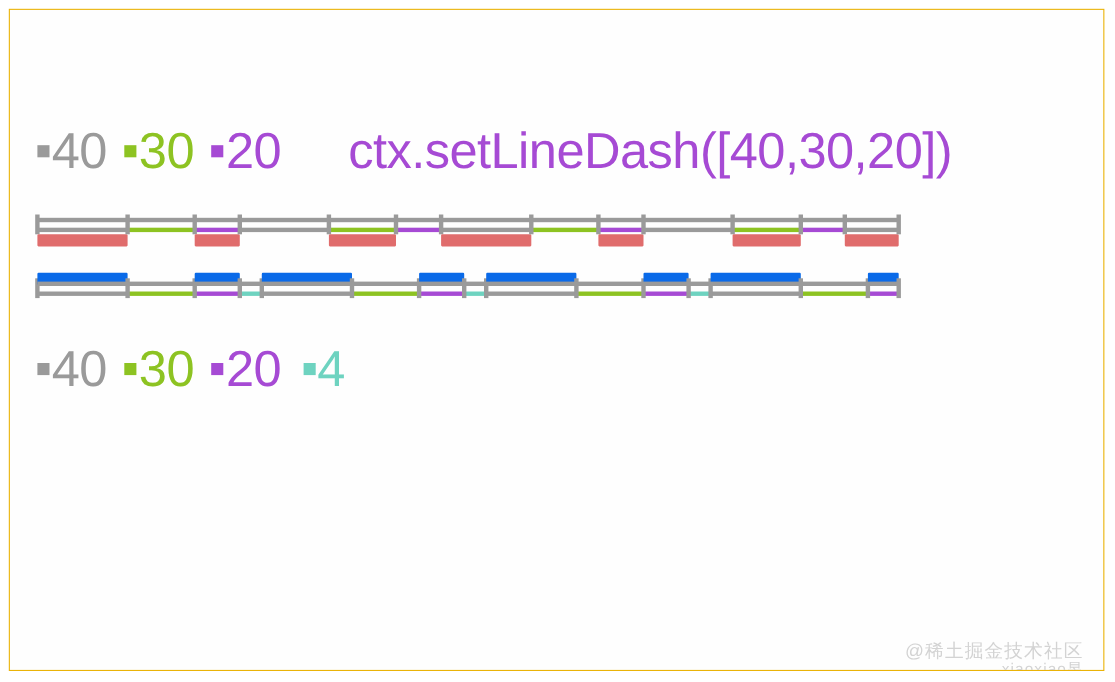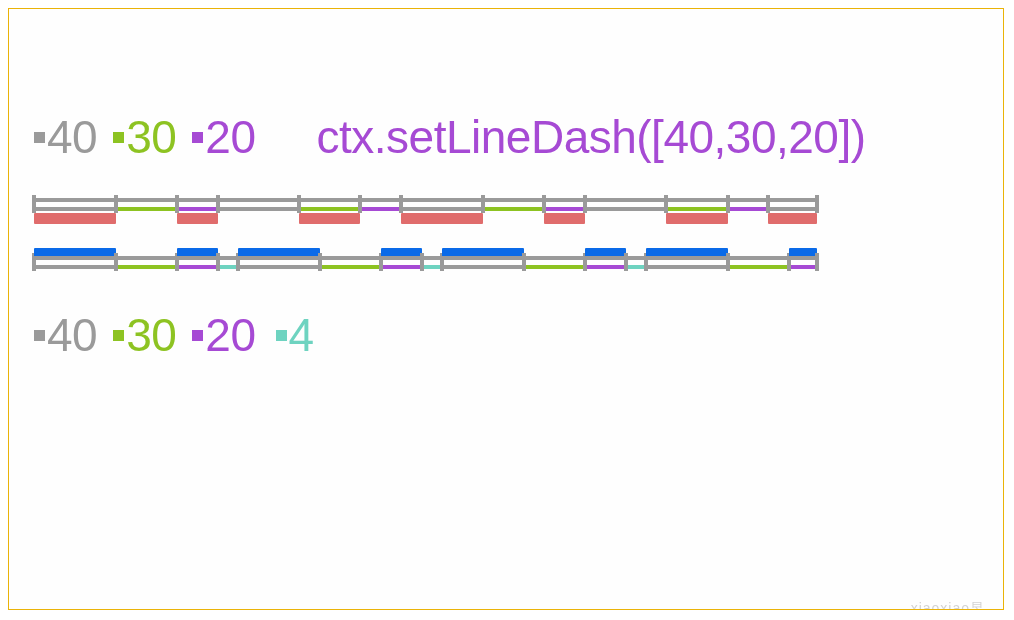--- a/index.html
+++ b/index.html
@@ -200,15 +200,16 @@
       <span class="legend-num" style="color: rgb(166, 74, 212);">20</span>
     </span>
     <span class="legend-gap" style="width:20px;"></span>
     <span class="legend-item">
       <span class="swatch" style="background: rgb(110, 211, 192);"></span>
       <span class="legend-num" style="color: rgb(110, 211, 192);">4</span>
     </span>
   </div>
 
 
+  <div class="watermark wm-main" style="right:18px;top:571px;">@稀土掘金技术社区</div>
   <div class="watermark wm-sub" style="right:18px;top:591px;">xiaoxiao昱</div>
 
 </div>
 
 </body></html>

